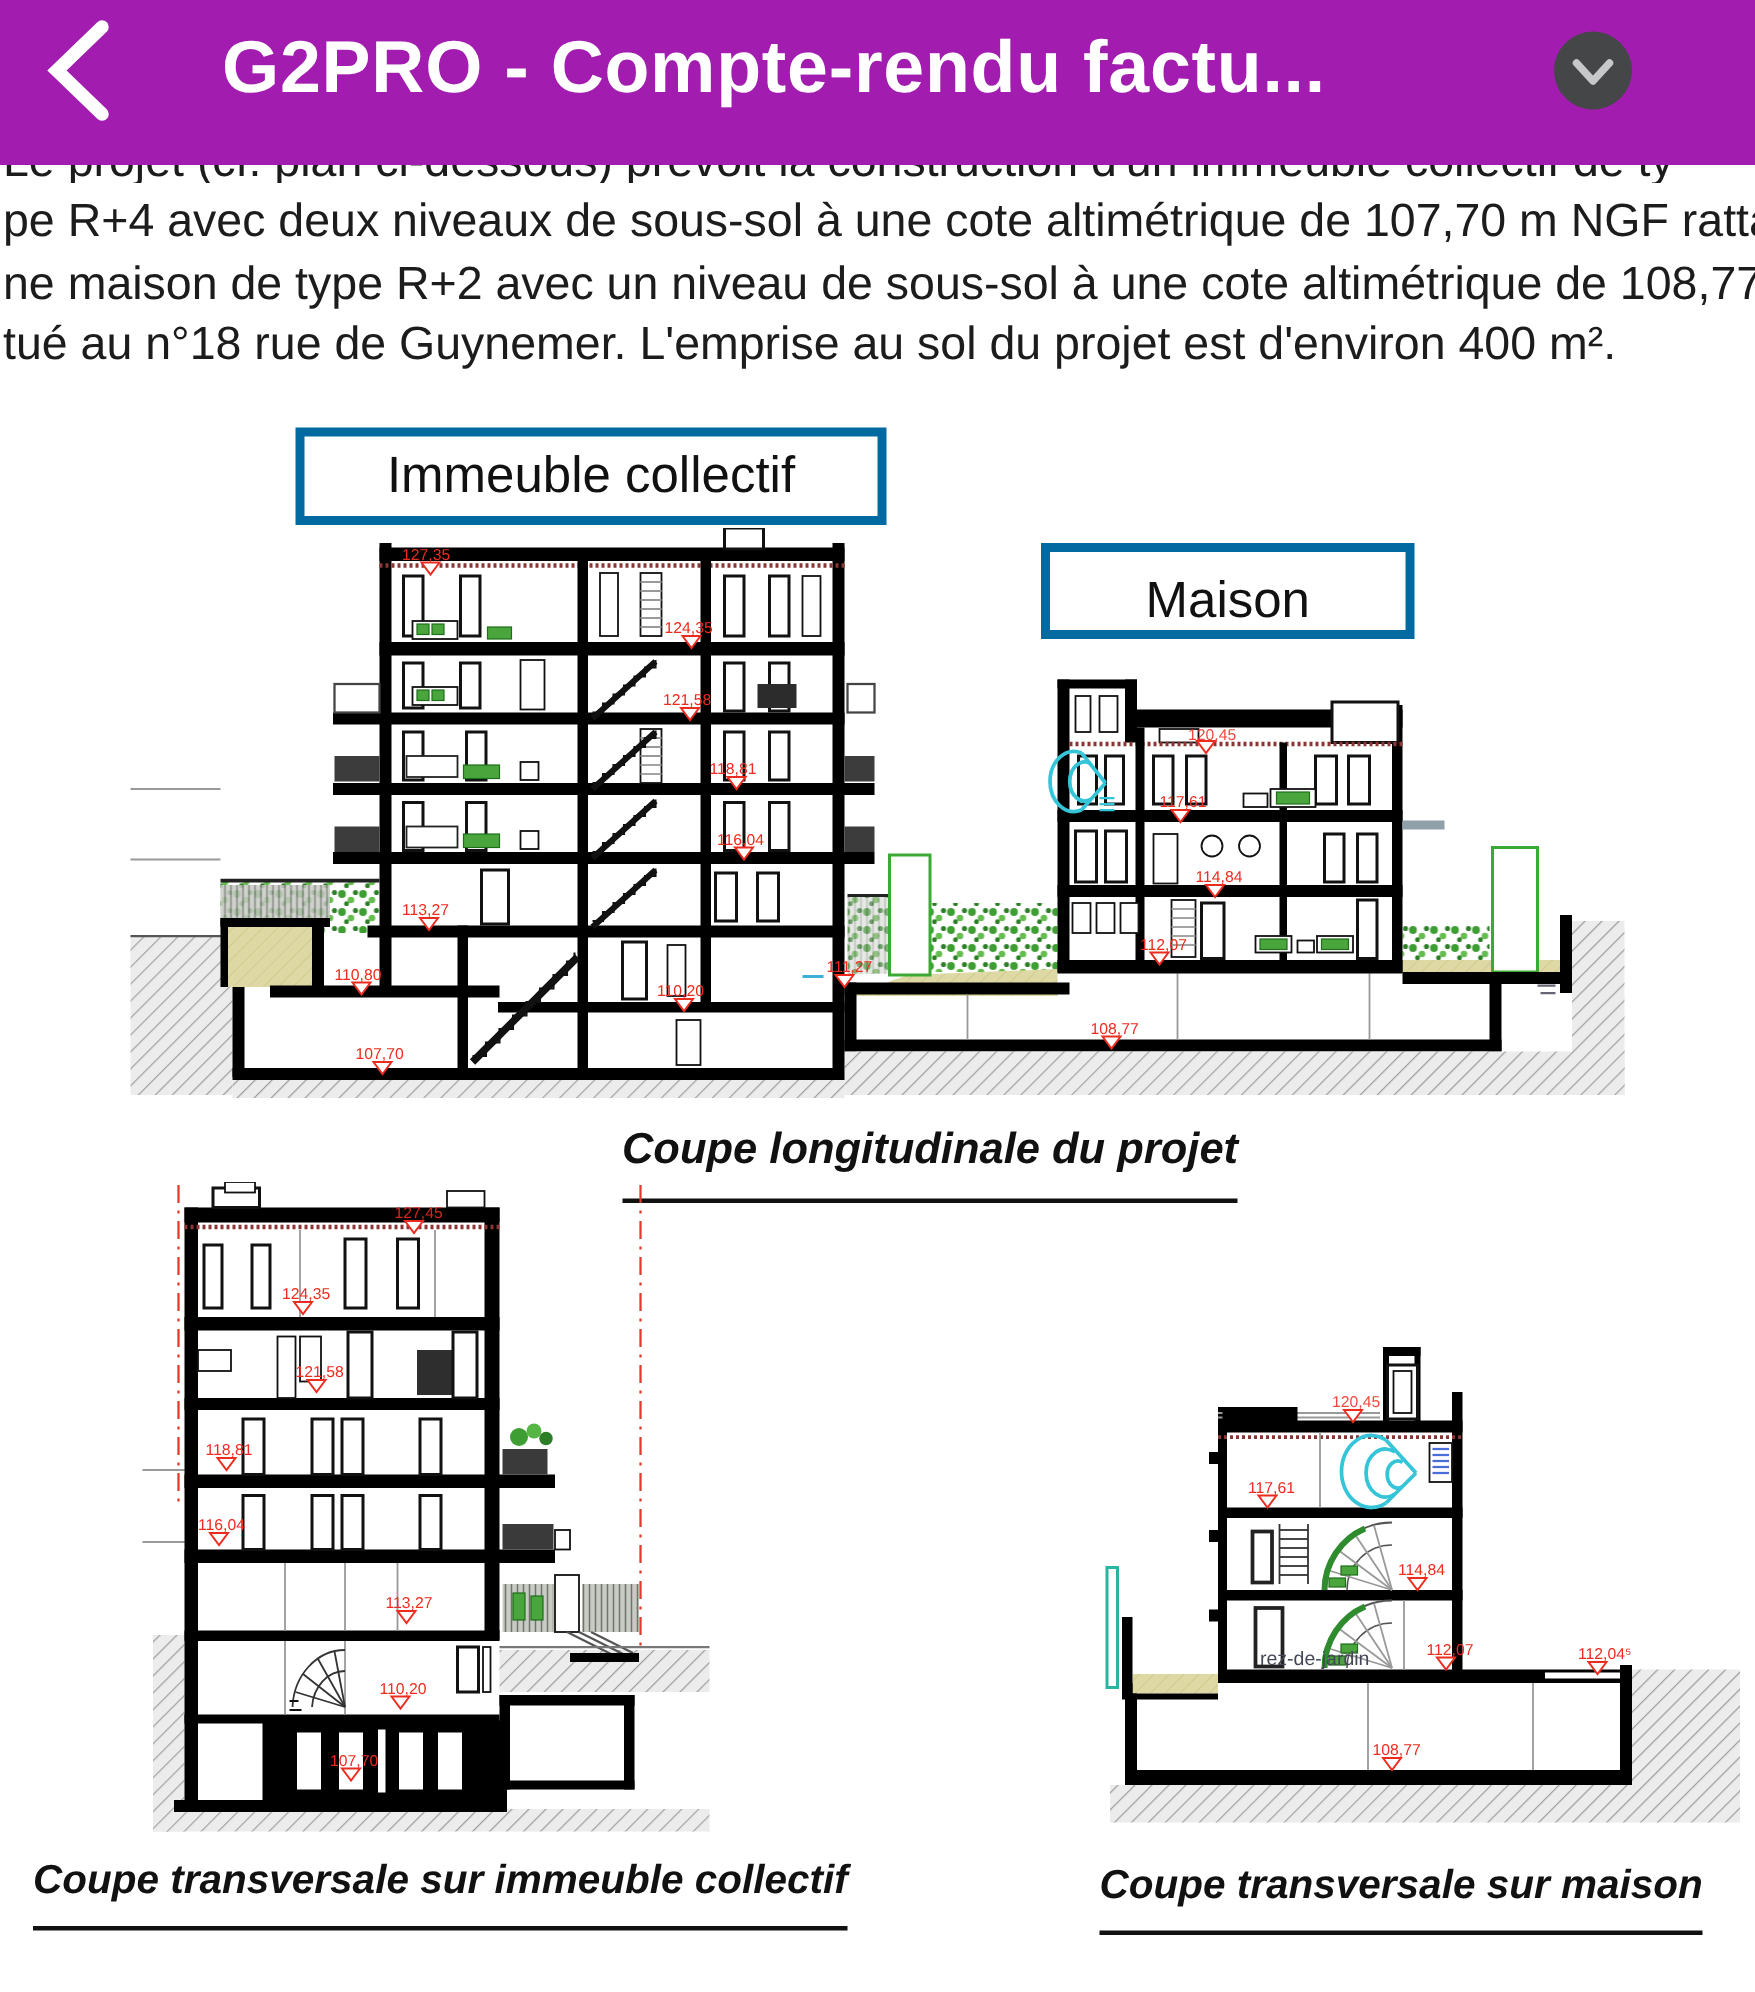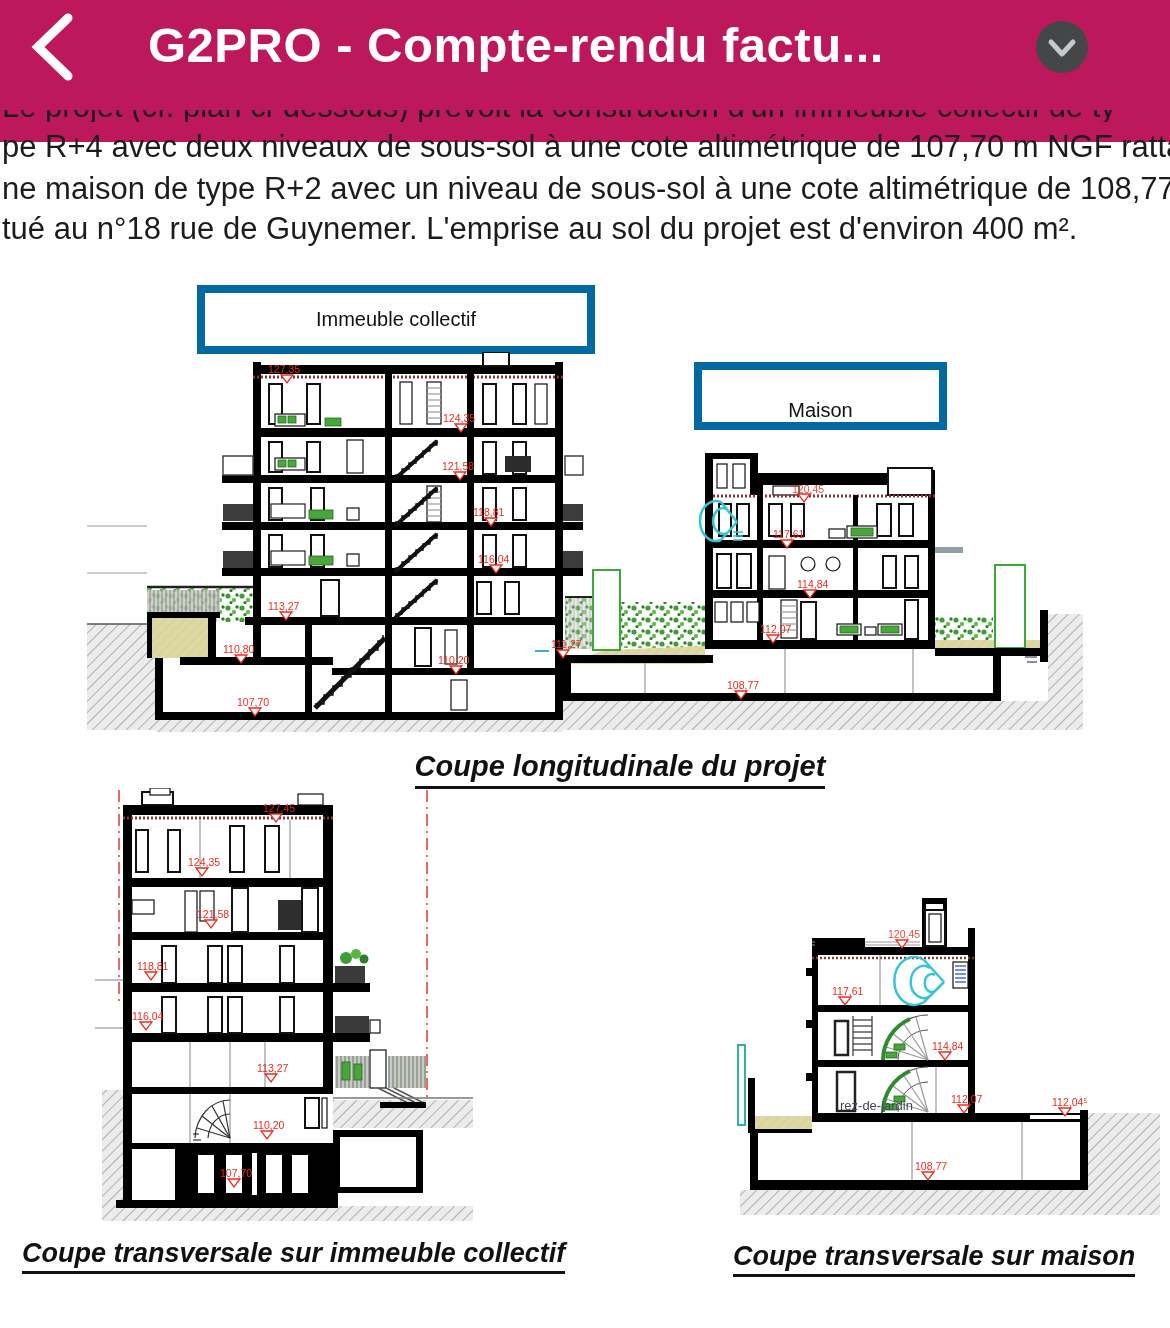--- a/index.html
+++ b/index.html
@@ -1,35 +1,35 @@
 <!DOCTYPE html>
 <html><head>
 <meta charset="utf-8">
 <style>
   html,body{margin:0;padding:0;background:#fff;}
   .screen{position:relative;width:1170px;height:1328px;background:#fff;overflow:hidden;
           font-family:"Liberation Sans",sans-serif;}
   
-  .topbar{position:absolute;left:0;top:0;width:1170px;height:142px;background:#be185d;}
+  .topbar{position:absolute;left:0;top:0;width:1170px;height:110px;background:#a21caf;}
   .backbtn{position:absolute;left:22px;top:12px;width:64px;height:70px;cursor:pointer;}
   .title{position:absolute;left:148px;top:17px;width:880px;white-space:nowrap;overflow:hidden;
          font-size:49px;font-weight:bold;color:#ffffff;letter-spacing:.5px;}
   .expbtn{position:absolute;left:1036px;top:21px;width:52px;height:52px;border-radius:50%;
           background:#454648;cursor:pointer;}
   
   .clipline{position:absolute;left:2px;top:110px;width:1170px;height:12px;overflow:hidden;}
   .clipline span{display:block;margin-top:-21px;font-size:31px;color:#1c1c1c;white-space:nowrap;}
   .pline{position:absolute;left:2px;width:1170px;font-size:31px;color:#1c1c1c;
          white-space:nowrap;overflow:hidden;}
   
-  .redbox{position:absolute;border:8px solid #0369a1;display:flex;align-items:center;
-          justify-content:center;font-size:20px;color:#111;background:#fff;}
+  .redbox{position:absolute;border:6px solid #0369a1;display:flex;align-items:center;
+          justify-content:center;font-size:34px;color:#111;background:#fff;}
   
   .cap{position:absolute;font-weight:bold;font-style:italic;color:#111;}
-  .cap span{border-bottom:3px solid #111;padding-bottom:3px;}
+  .cap span{border-bottom:3px solid #111;padding-bottom:16px;}
   .capcenter{display:flex;justify-content:center;}
   svg{position:absolute;}
   svg text.rl{fill:#ee2b1f;font-size:10.5px;font-family:"Liberation Sans",sans-serif;}
   svg .tri{fill:#ffffff;stroke:#ee2b1f;stroke-width:1.3;}
   svg .w{fill:#ffffff;stroke:#111;stroke-width:2;}
   svg .w1{fill:#ffffff;stroke:#111;stroke-width:1.2;}
   svg .blk{fill:#000;}
   svg .gry{stroke:#999;stroke-width:1.2;}
   svg .stair{stroke:#111;stroke-width:1.4;fill:none;}
   svg .grn{fill:#4aa63c;stroke:#1f6e1a;stroke-width:.8;}

